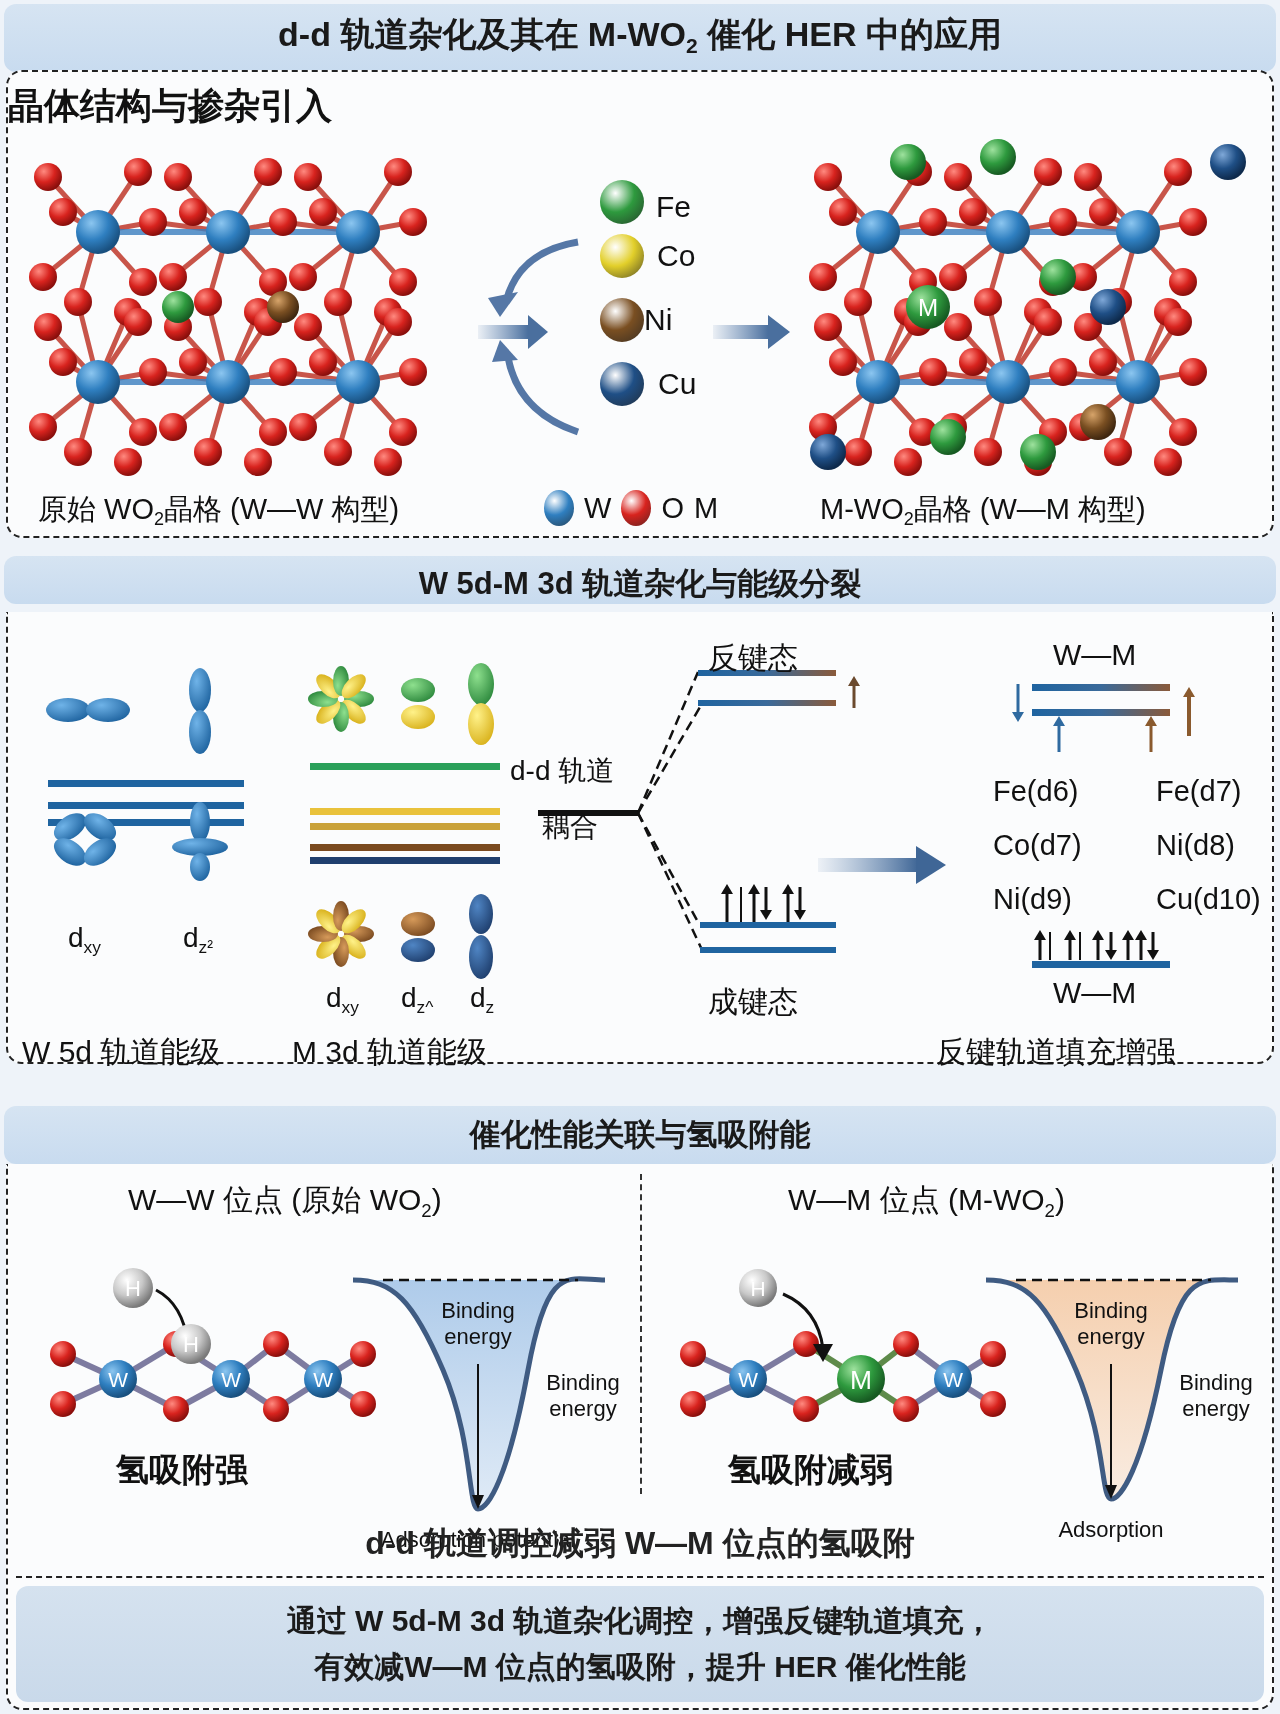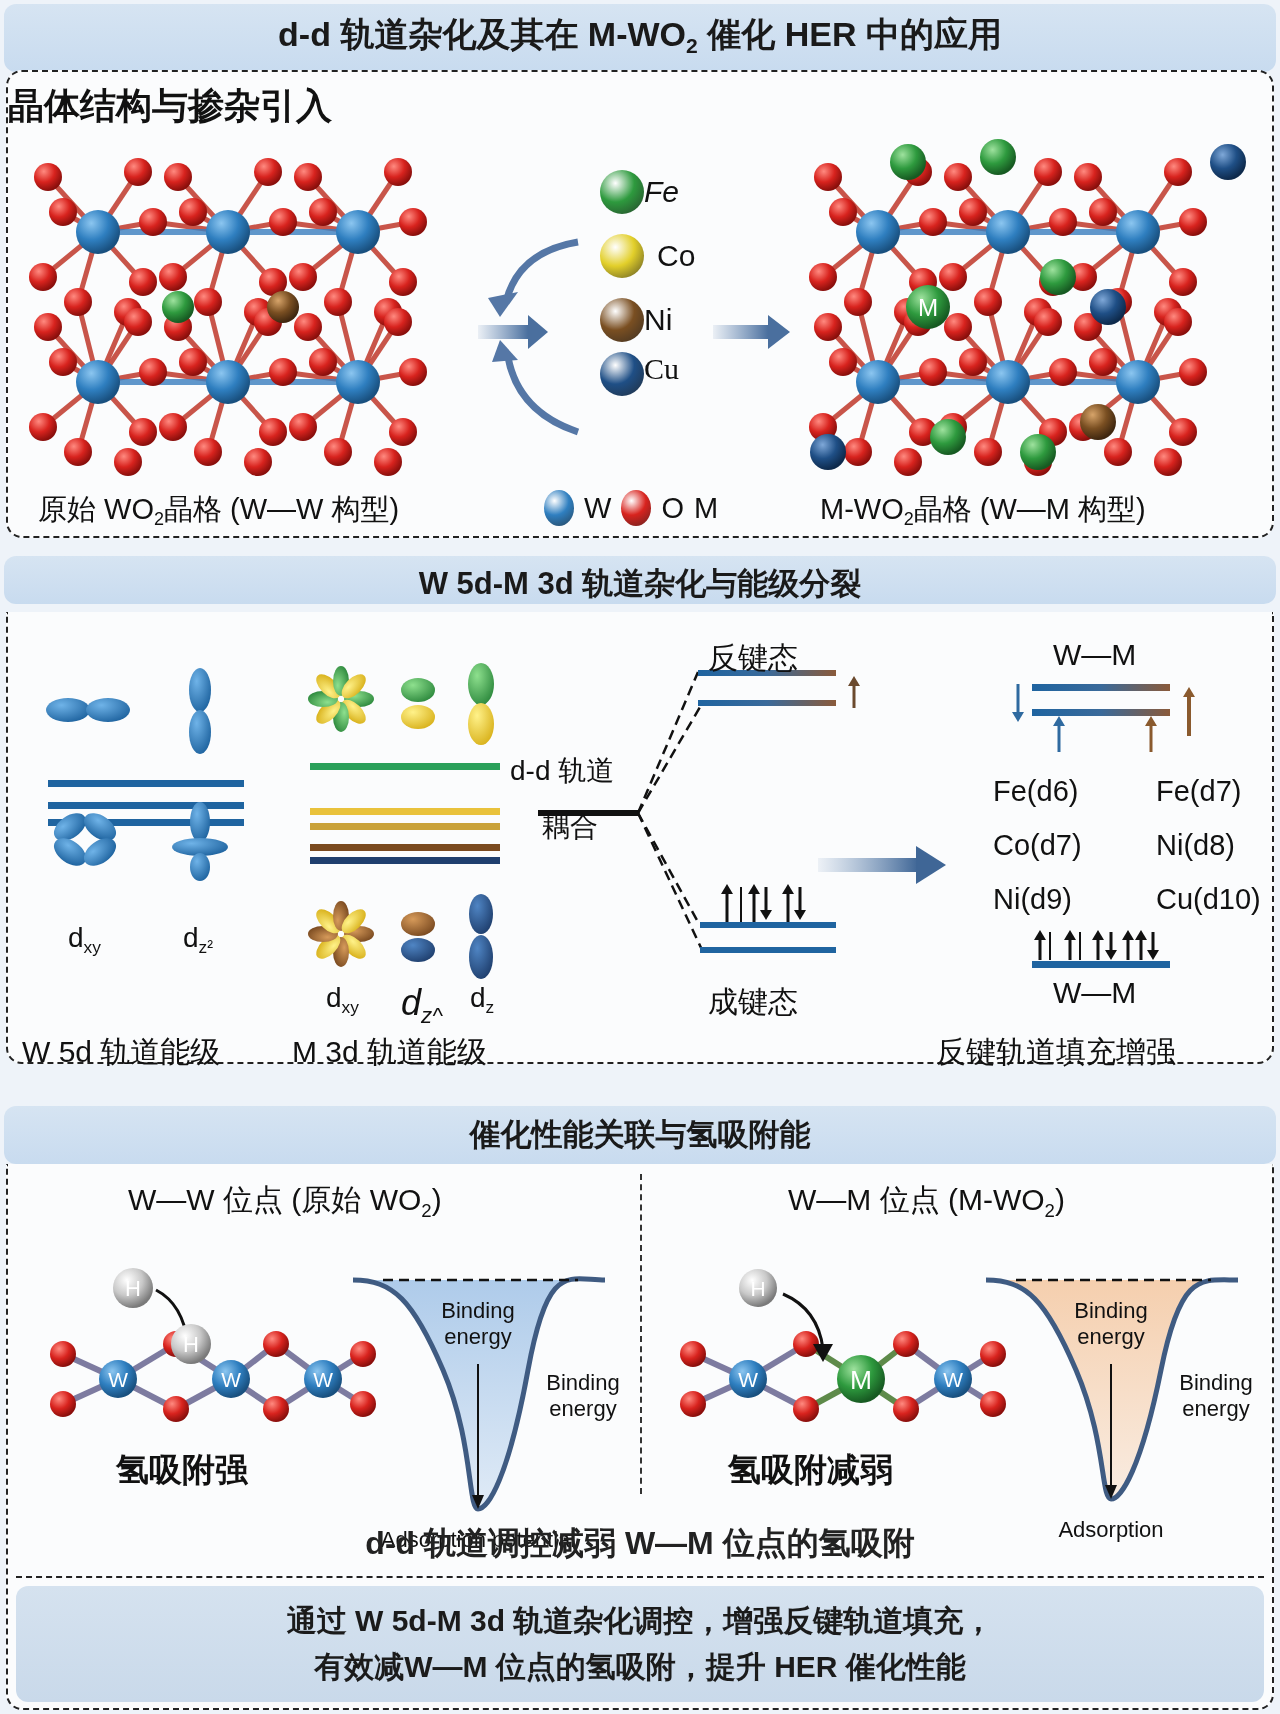--- a/index.html
+++ b/index.html
@@ -345,33 +345,33 @@
     <path d="M100,70 Q40,80 28,130" fill="none" stroke="#5577a6" stroke-width="7"></path>
     <polygon points="10,126 40,120 22,145" fill="#5577a6"></polygon>
     <path d="M100,260 Q40,240 30,185" fill="none" stroke="#5577a6" stroke-width="7"></path>
     <polygon points="14,190 40,188 22,168" fill="#5577a6"></polygon>
     <rect x="0" y="153" width="50" height="14" fill="url(#ag)"></rect>
     <polygon points="50,143 70,160 50,177" fill="#4a6f9e"></polygon>
     <rect x="235" y="153" width="55" height="14" fill="url(#ag)"></rect>
     <polygon points="290,143 312,160 290,177" fill="#4a6f9e"></polygon>
   </svg>
   <div id="dopantList" class="abs" style="left:592px;top:88px;width:140px">
-      <div style="display: flex; align-items: center; gap: 0; height: 64px; font-size: 30px; font-style: italic;">
+      <div style="display: flex; align-items: flex-end; gap: 12px; height: 64px; font-size: 30px;">
         <span style="width: 44px; height: 44px; border-radius: 50%; background: radial-gradient(circle at 35% 30%, rgb(255, 255, 255) 0px, rgb(46, 154, 62) 45%, rgb(34, 34, 34) 120%);"></span>
         <span>Fe</span>
       </div>
       <div style="display: flex; align-items: center; gap: 13px; height: 64px; font-size: 30px;">
         <span style="width: 44px; height: 44px; border-radius: 50%; background: radial-gradient(circle at 35% 30%, rgb(255, 255, 255) 0px, rgb(226, 207, 42) 45%, rgb(34, 34, 34) 120%);"></span>
         <span>Co</span>
       </div>
       <div style="display: flex; align-items: center; height: 64px; font-size: 30px;">
         <span style="width: 44px; height: 44px; border-radius: 50%; background: radial-gradient(circle at 35% 30%, rgb(255, 255, 255) 0px, rgb(122, 79, 34) 45%, rgb(34, 34, 34) 120%);"></span>
         <span>Ni</span>
       </div>
-      <div style="display: flex; align-items: flex-start; height: 64px; font-size: 30px; font-family: Liberation Serif, serif;">
+      <div style="display: flex; align-items: center; gap: 14px; height: 64px; font-size: 30px;">
         <span style="width: 44px; height: 44px; border-radius: 50%; background: radial-gradient(circle at 35% 30%, rgb(255, 255, 255) 0px, rgb(31, 79, 134) 45%, rgb(34, 34, 34) 120%);"></span>
         <span>Cu</span>
       </div>
     </div>
 
   <div class="t" style="left:30px;top:418px;font-size:29px"><span>原始 WO</span><sub>2</sub><span>晶格 (W—W 构型)</span></div>
   <div id="legend" class="abs" style="left:536px;top:416px;height:40px;display:flex;align-items:center;gap:10px;font-size:29px">
       <span style="width: 30px; height: 36px; border-radius: 50%; background: radial-gradient(circle at 35% 30%, rgb(255, 255, 255) 0px, rgb(47, 127, 192) 45%, rgb(34, 34, 34) 130%);"></span>
       <span>W</span>
       <span style="width: 30px; height: 36px; border-radius: 50%; background: radial-gradient(circle at 35% 30%, rgb(255, 255, 255) 0px, rgb(216, 35, 30) 45%, rgb(34, 34, 34) 130%);"></span>
@@ -512,21 +512,21 @@
       <line x1="1145" y1="320" x2="1145" y2="340" stroke="#111" stroke-width="3"></line>
       <polygon points="1139,338 1151,338 1145,348" fill="#111"></polygon>
     </svg>
 
   <div id="wLbls">
       <div class="t" style="left: 60px; top: 310px; font-size: 28px;"><span>d</span><sub>xy</sub></div>
       <div class="t" style="left: 175px; top: 310px; font-size: 28px;"><span>d</span><sub>z²</sub></div>
     </div>
   <div id="mLbls">
       <div class="t" style="left: 318px; top: 370px; font-size: 28px;"><span>d</span><sub>xy</sub></div>
-      <div class="t" style="left: 393px; top: 370px; font-size: 36px; font-style: italic;"><span>d</span><sub>z^</sub></div>
+      <div class="t" style="left: 393px; top: 370px; font-size: 28px;"><span>d</span><sub>z^</sub></div>
       <div class="t" style="left: 462px; top: 370px; font-size: 28px;"><span>d</span><sub>z</sub></div>
     </div>
   <div class="t" style="left:14px;top:420px;font-size:30px">W 5d 轨道能级</div>
   <div class="t" style="left:284px;top:420px;font-size:30px">M 3d 轨道能级</div>
 
   <div class="t" style="left:502px;top:140px;font-size:28px">d-d 轨道</div>
   <div class="t" style="left:534px;top:196px;font-size:28px">耦合</div>
   <div class="t" style="left:700px;top:26px;font-size:30px">反键态</div>
   <div class="t" style="left:700px;top:370px;font-size:30px">成键态</div>
   <div class="t" style="left:1045px;top:26px;font-size:30px">W—M</div>

